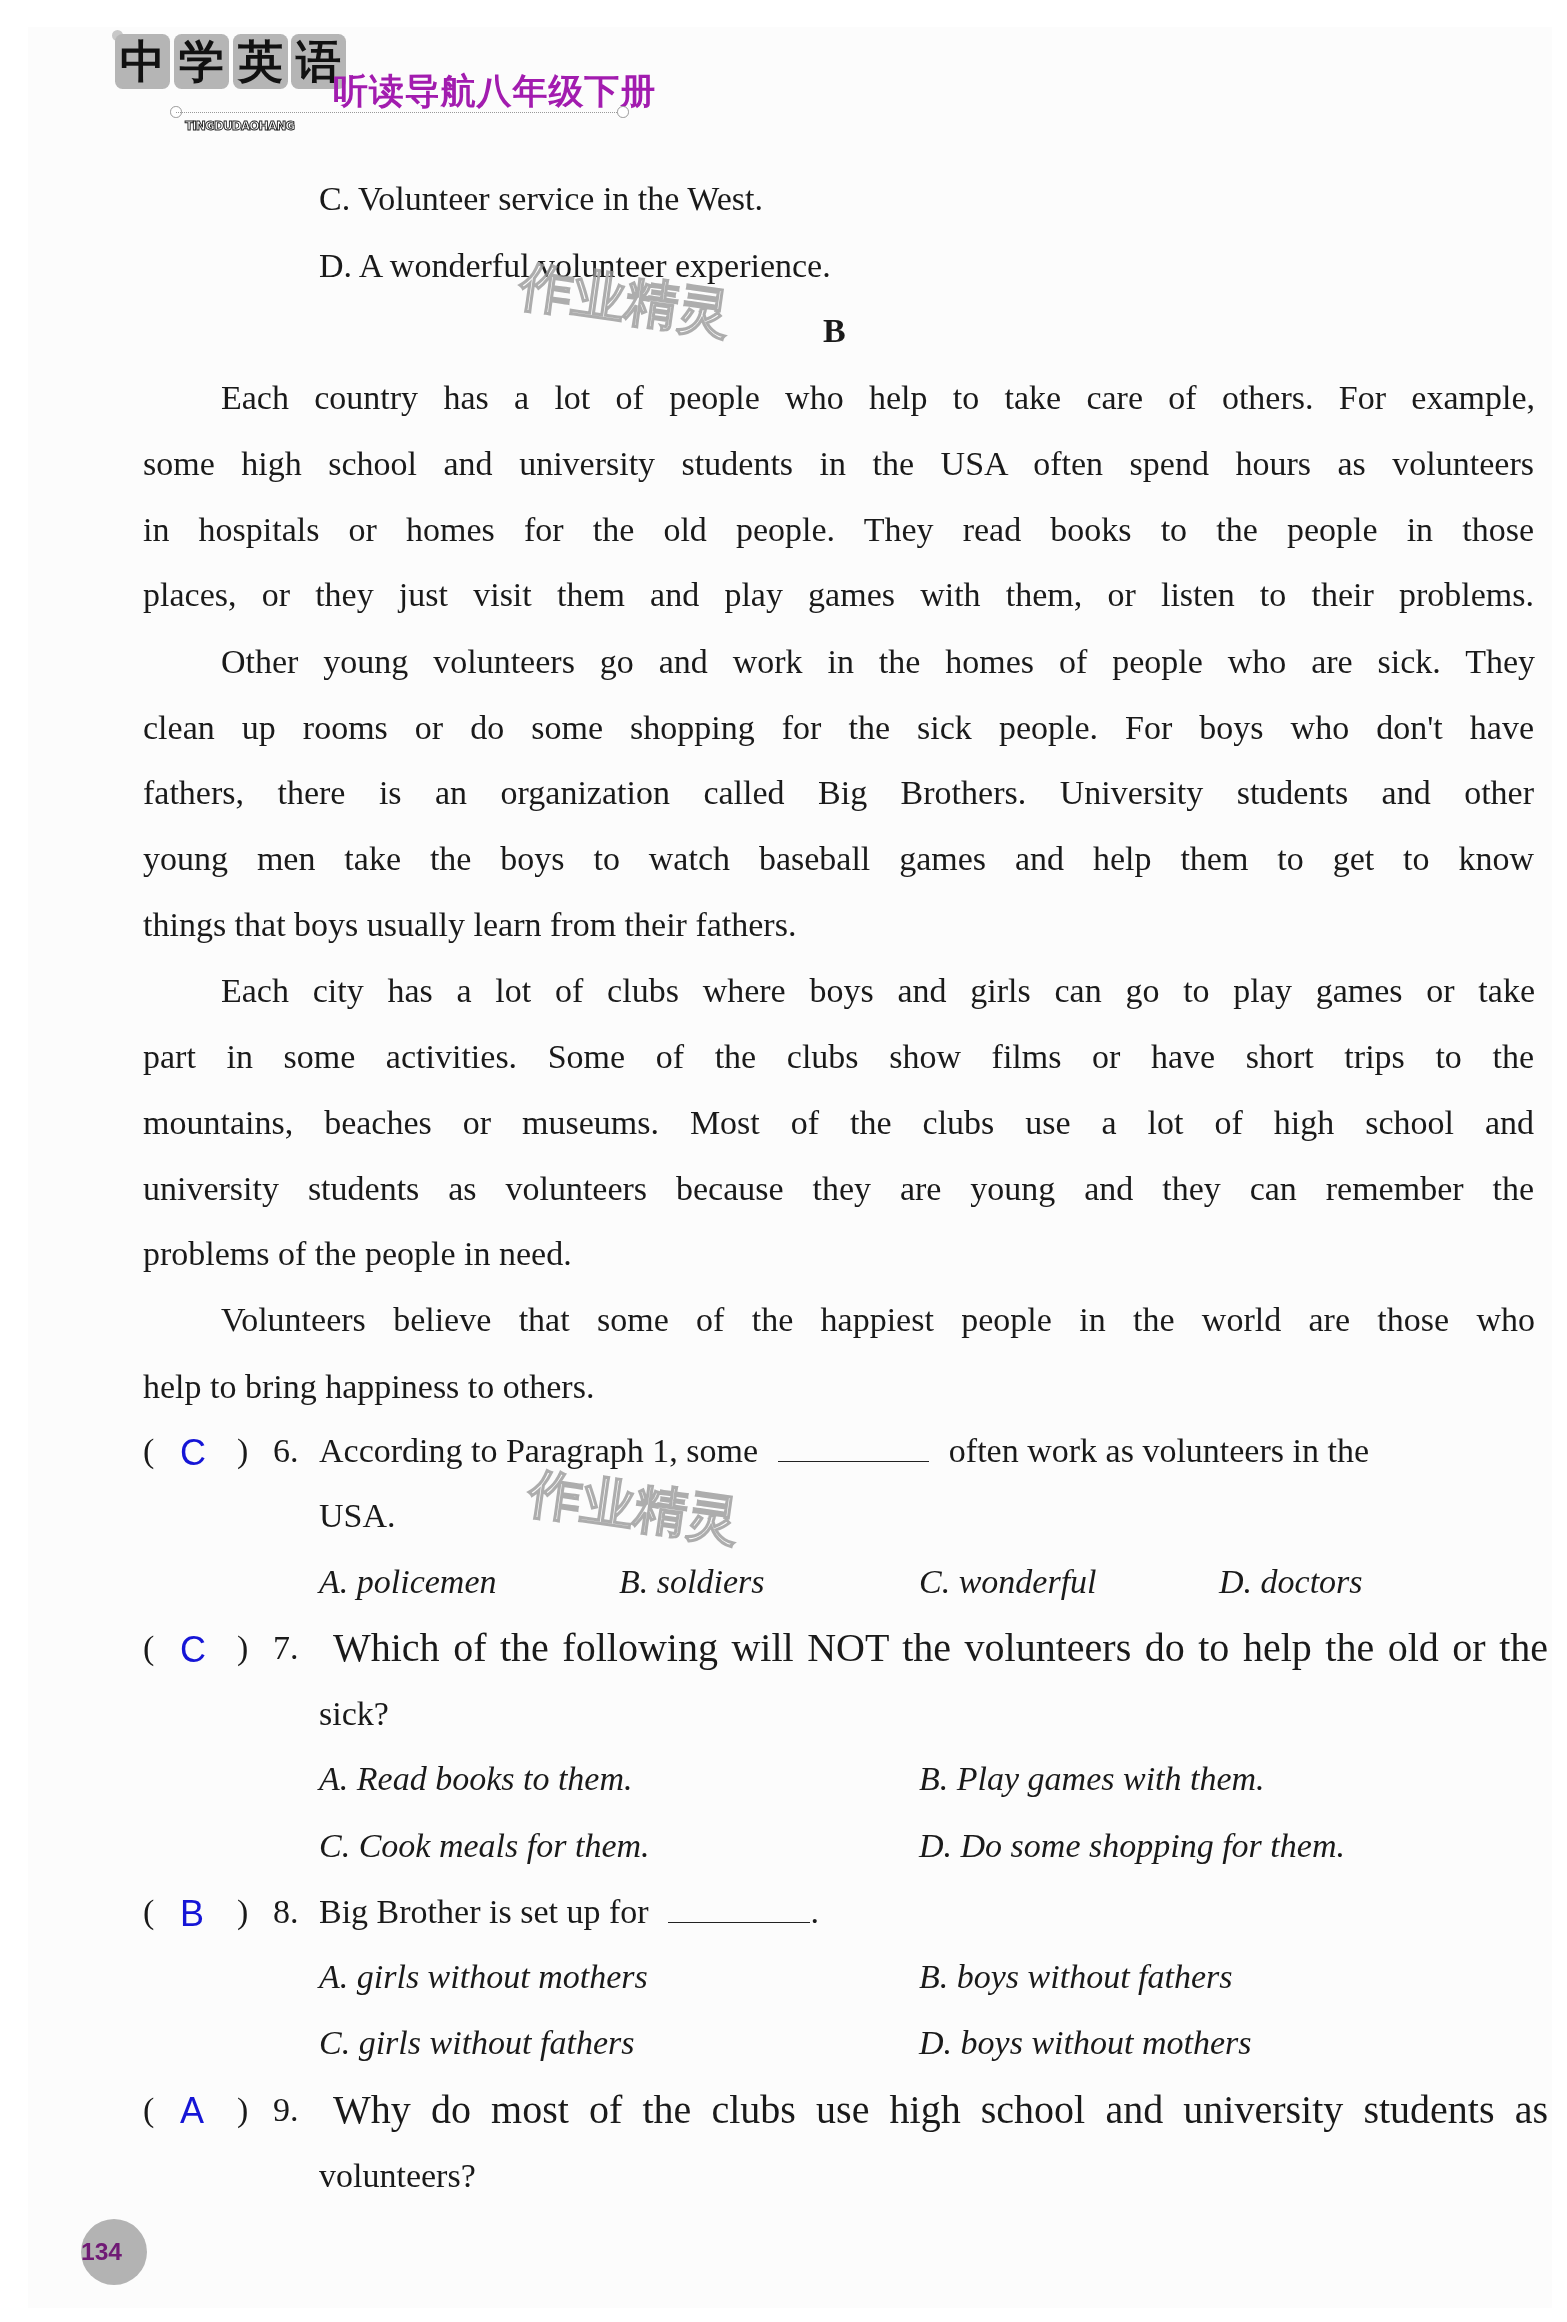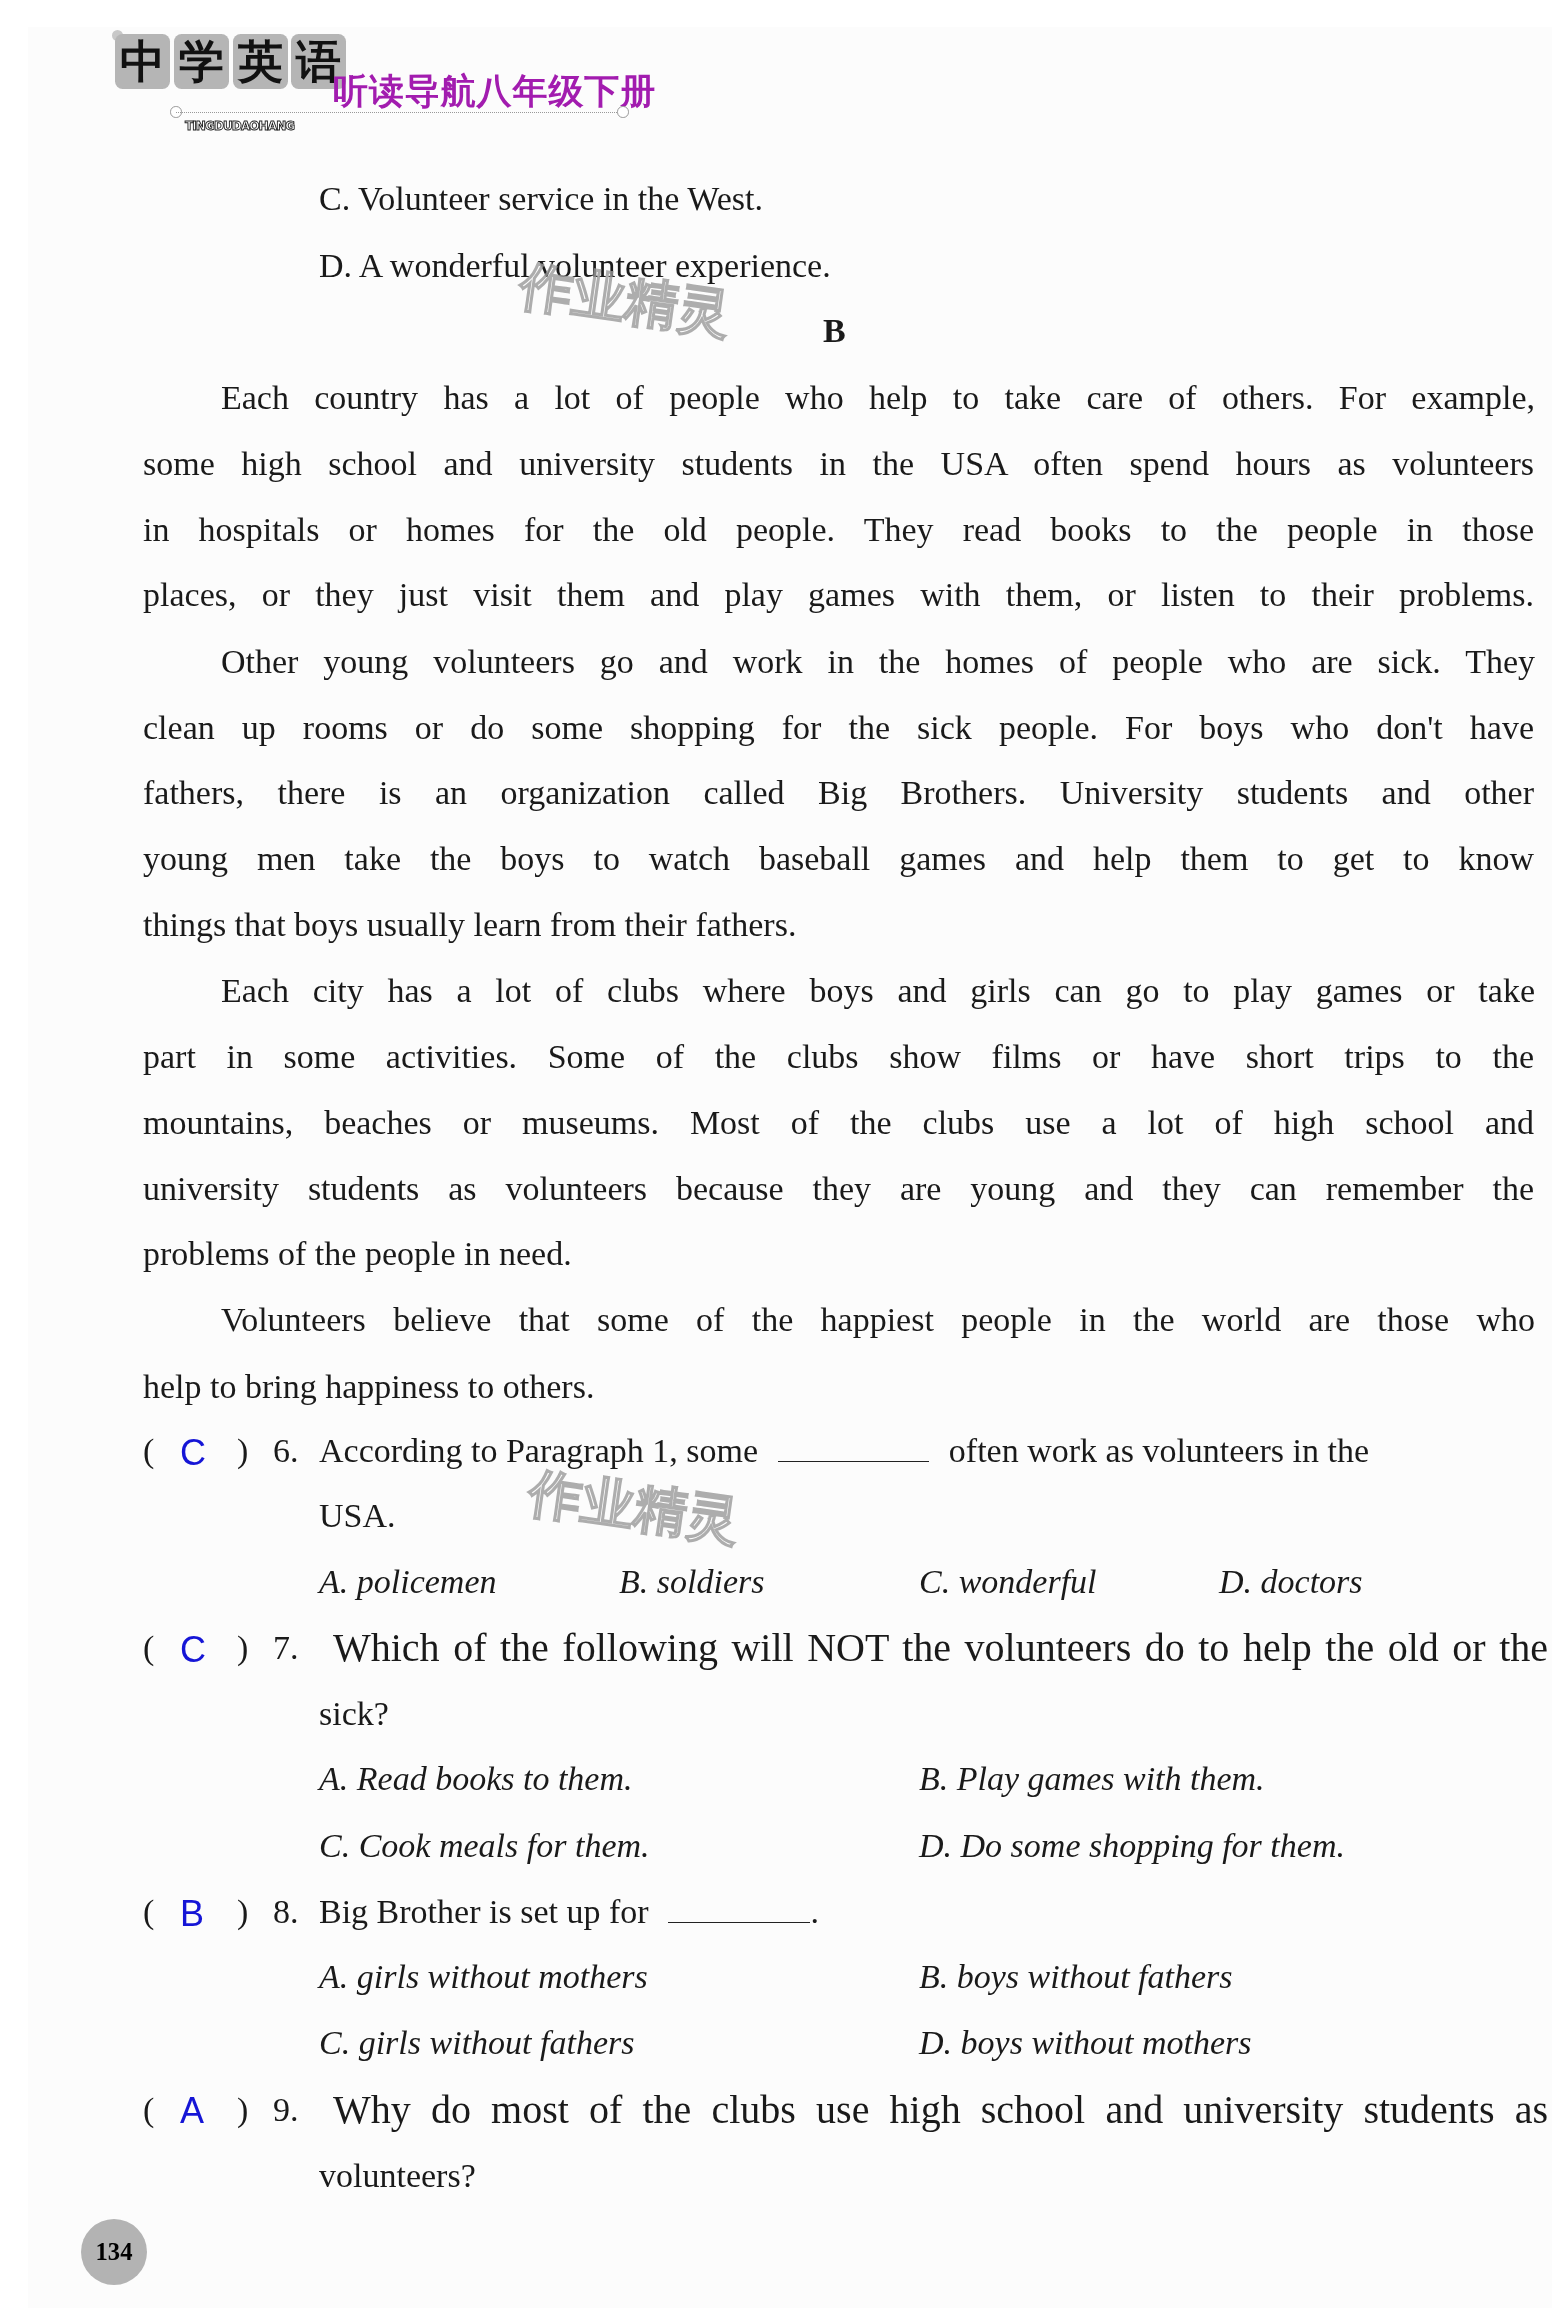--- a/index.html
+++ b/index.html
@@ -21,21 +21,21 @@
   .just.ind { left:221px; width:1314px; }
   .section { position:absolute; left:823px; top:312px; font-size:34px; font-weight:bold; }
   .paren { position:absolute; left:143px; font-size:34px; line-height:42px; }
   .ans { position:absolute; font-family:"Liberation Sans",sans-serif; font-size:36px; color:#1515d6; }
   .blank { display:inline-block; width:151px; border-bottom:1.9px solid #222; height:28px; vertical-align:baseline; }
   .qline { position:absolute; left:273px; width:1261px; font-size:40px; line-height:42px; text-align:justify; text-align-last:justify; white-space:nowrap;margin-left:14px; }
   .opt { position:absolute; font-size:34px; line-height:42px; white-space:nowrap;font-style:italic; }
   .watermark { position:absolute; font-family:"DejaVu Sans",sans-serif; font-size:53px; font-weight:bold; color:transparent;
                -webkit-text-stroke:1.4px #9a9a9a; transform:rotate(8deg); opacity:.8; }
   .pagenum { position:absolute; left:81px; top:2219px; width:66px; height:66px; border-radius:50%; background:#b3b3b3;
-             font-family:Liberation Serif, serif; font-weight:bold; font-size:24.6px; text-align:center; line-height:66px; color:#000000; }
+             font-family:Liberation Sans, sans-serif; font-weight:bold; font-size:24.6px; line-height:66px; color:#701a75; }
 </style>
 </head>
 <body>
 
 <div class="page"></div>
 
 <div>
   <div class="hdr-dot"></div>
   <div class="hdr-box" style="left:115px">中</div>
   <div class="hdr-box" style="left:174px">学</div>

